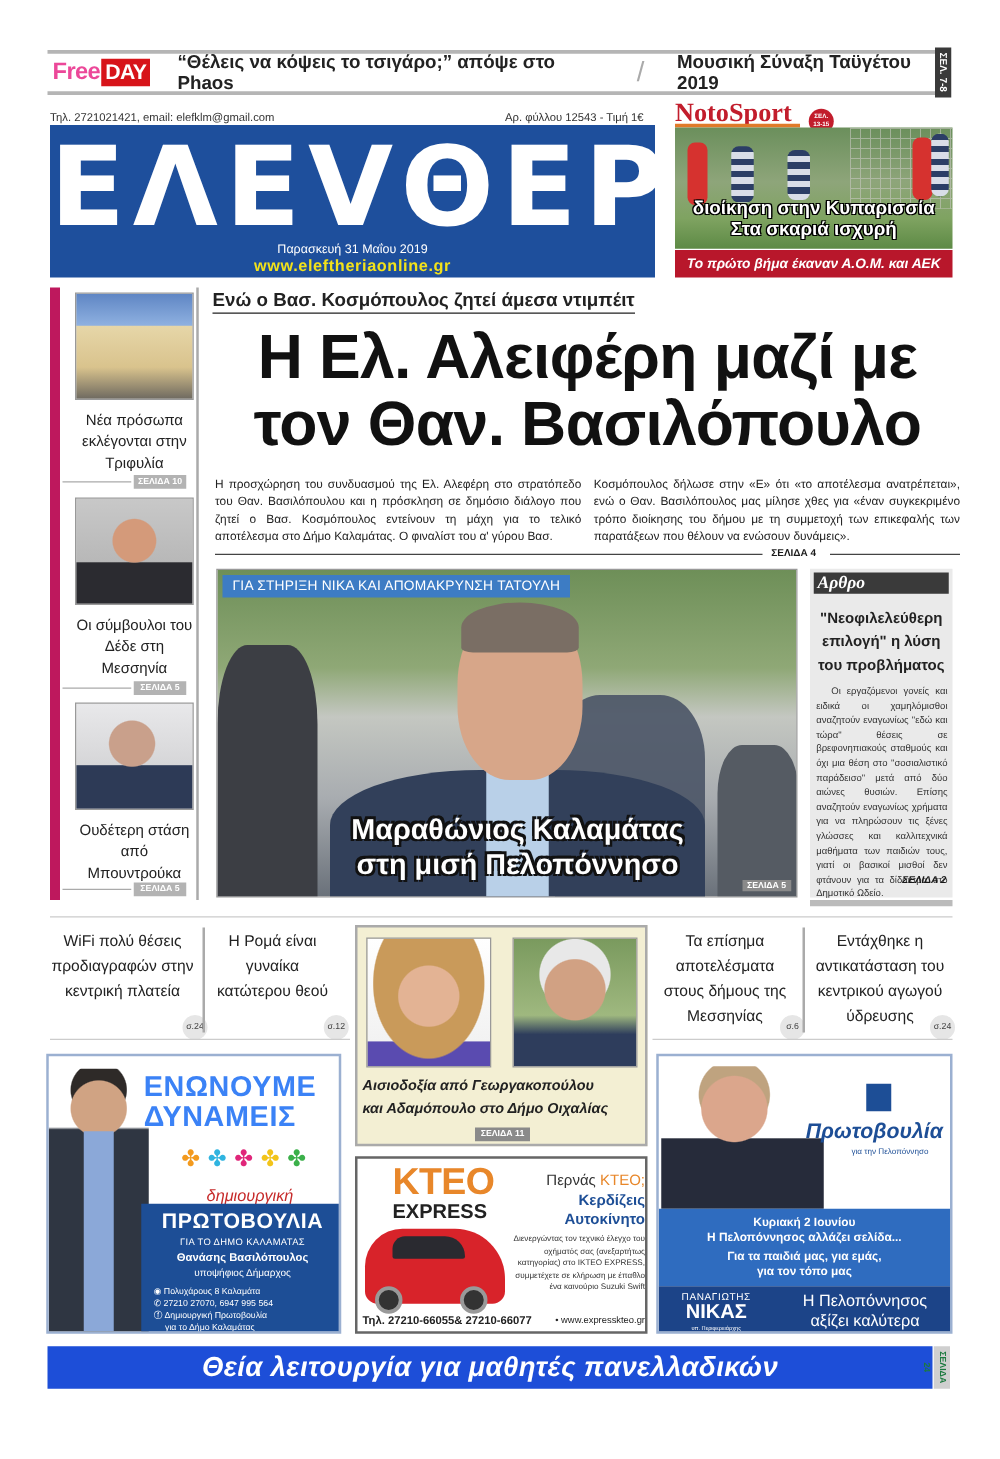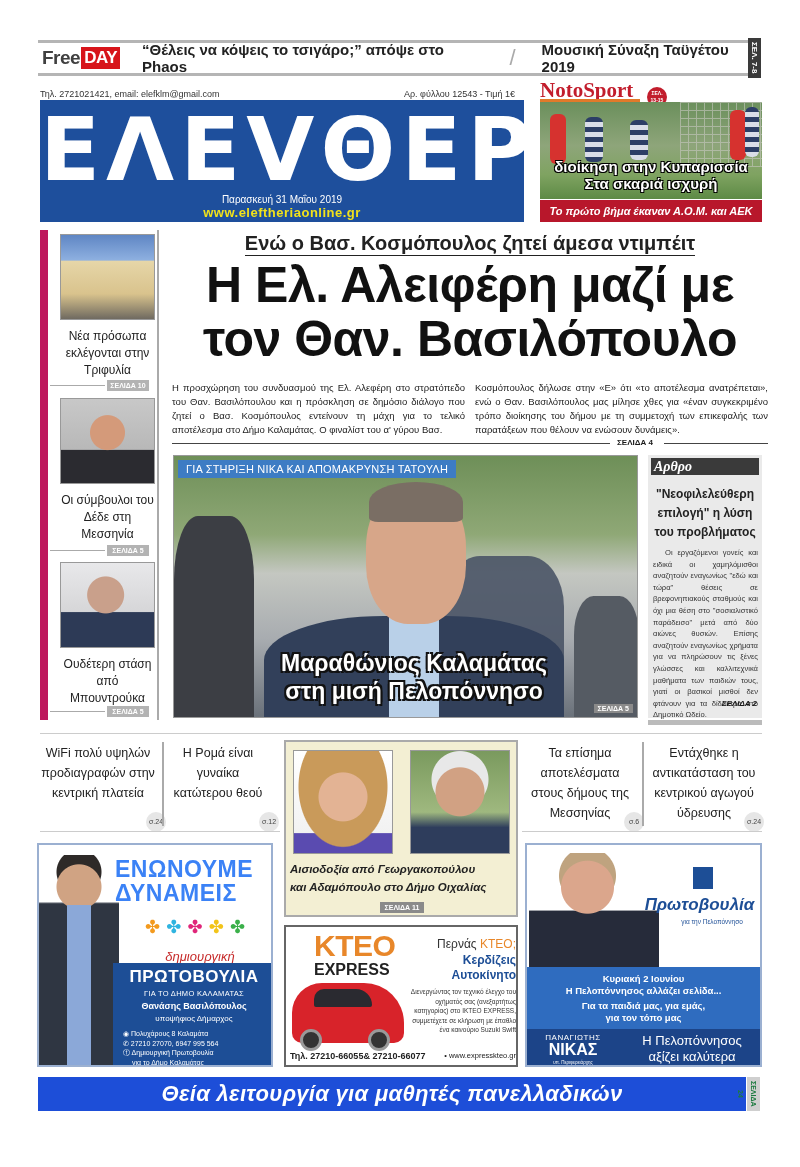--- a/index.html
+++ b/index.html
@@ -2,21 +2,21 @@
 <html><head>
 <meta charset="utf-8">
 <style>
   * { box-sizing: border-box; margin: 0; padding: 0; }
   body { width: 800px; height: 1167px; background: #ffffff; font-family: "Liberation Sans", sans-serif; color: #1a1a1a; position: relative; overflow: hidden; }
   .abs { position: absolute; }
 
   
   .teaser { left: 38px; top: 40px; width: 722px; height: 36px; border-top: 3px solid #b5b5b5; border-bottom: 3px solid #b5b5b5; display: flex; align-items: center; }
   .freeday { margin-left: 4px; height: 24px; display: flex; align-items: center; font-weight: bold; font-size: 19px; letter-spacing: -0.5px; }
-  .freeday .free { color: #404040; }
+  .freeday .free { color: #ec4899; }
   .freeday .day { background: #d7141a; color: #fff; padding: 0 3px; margin-left: 1px; font-size: 17px; line-height: 22px; }
   .teaser-text { font-size: 15px; font-weight: bold; color: #222; }
   .teaser-1 { margin-left: 22px; }
   .slash { color: #aaa; font-size: 22px; margin: 0 26px; font-weight: normal; }
   .side-tab { left: 748px; top: 38px; width: 13px; height: 40px; background: #3a3a3a; color: #fff; font-size: 8px; writing-mode: vertical-rl; text-align: center; font-weight: bold; line-height: 13px; }
 
   
   .contact { left: 40px; top: 89px; font-size: 9px; color: #333; }
   .issue { left: 404px; top: 89px; font-size: 9px; color: #333; }
   .masthead { left: 40px; top: 100px; width: 484px; height: 122px; background: #1e4f9c; }
@@ -43,21 +43,21 @@
   .lc-item { position: absolute; left: 12px; width: 95px; }
   .lc-img { width: 95px; height: 86px; border: 1px solid #999; }
   .lc-title { text-align: center; font-size: 12px; line-height: 17px; margin-top: 8px; color: #222; }
   .lc-page { position: absolute; right: 0; height: 11px; width: 42px; background: #b3b3b3; color: #fff; font-size: 7px; text-align: center; line-height: 11px; font-weight: bold; }
   .lc-line { position: absolute; left: 2px; height: 1px; width: 55px; background: #aaa; }
   .img-house { background: linear-gradient(180deg, #5f86c4 0%, #8eb0e0 30%, #e6d6a8 31%, #d9c38d 70%, #6f6a60 100%); }
   .img-man1 { background: radial-gradient(circle at 50% 40%, #d49a7a 0 17px, transparent 18px), linear-gradient(180deg, #c8c8c8 0%, #b8b8b8 60%, #2b2b30 61%, #2b2b30 100%); }
   .img-man2 { background: radial-gradient(circle at 48% 38%, #c9a08b 0 18px, transparent 19px), linear-gradient(180deg, #e8e8ea 0%, #d6d6d8 58%, #2d3a56 59%, #2d3a56 100%); }
 
   
-  .kicker { left: 170px; top: 232px; width: 600px; text-align: center; font-size: 20px; font-weight: bold; color: #222; }
+  .kicker { left: 170px; top: 232px; width: 600px; font-size: 15px; font-weight: bold; color: #222; }
   .kicker span { border-bottom: 1.5px solid #222; padding-bottom: 1px; }
   .headline { left: 170px; top: 258px; width: 600px; text-align: center; font-size: 50px; font-weight: bold; line-height: 54px; color: #111; letter-spacing: -0.5px; }
   .lead { left: 172px; top: 381px; width: 596px; display: flex; gap: 10px; font-size: 9.5px; line-height: 14px; color: #222; text-align: justify; }
   .lead p { flex: 1; }
   .page4 { left: 172px; top: 438px; width: 596px; height: 10px; }
   .page4 .rule { position: absolute; top: 5px; height: 1px; background: #444; }
   .page4 .lbl { position: absolute; left: 445px; top: 0; font-size: 8px; font-weight: bold; }
 
   
   .mainphoto { left: 173px; top: 455px; width: 465px; height: 263px; overflow: hidden; background: linear-gradient(180deg, #6e8f58 0%, #8fa876 30%, #c4c7c1 45%, #a8acb0 70%, #6a717a 100%); border: 1px solid #999; }
@@ -241,21 +241,21 @@
 
 <div class="abs article">
   <div class="art-hdr">Αρθρο</div>
   <div class="art-title">"Νεοφιλελεύθερη επιλογή" η λύση του προβλήματος</div>
   <div class="art-body">Οι εργαζόμενοι γονείς και ειδικά οι χαμηλόμισθοι αναζητούν εναγωνίως "εδώ και τώρα" θέσεις σε βρεφονηπιακούς σταθμούς και όχι μια θέση στο "σοσιαλιστικό παράδεισο" μετά από δύο αιώνες θυσιών. Επίσης αναζητούν εναγωνίως χρήματα για να πληρώσουν τις ξένες γλώσσες και καλλιτεχνικά μαθήματα των παιδιών τους, γιατί οι βασικοί μισθοί δεν φτάνουν για τα δίδακτρα στο Δημοτικό Ωδείο.</div>
   <div class="art-page">ΣΕΛΙΔΑ 2</div>
 </div>
 <div class="abs art-bottom"></div>
 
 <div class="abs shorts-rule"></div>
-<div class="abs short" style="left:40px;top:743px">WiFi πολύ υψηλών προδιαγραφών στην κεντρική πλατεία</div>
+<div class="abs short" style="left:40px;top:743px">WiFi πολύ θέσεις προδιαγραφών στην κεντρική πλατεία</div>
 <div class="abs pg-dot" style="left:146px;top:812px">σ.24</div>
 <div class="abs short-sep" style="left:162px;top:742px"></div>
 <div class="abs short" style="left:166px;top:743px;width:104px">Η Ρομά είναι γυναίκα κατώτερου θεού</div>
 <div class="abs pg-dot" style="left:259px;top:812px">σ.12</div>
 <div class="abs short" style="left:525px;top:743px;width:110px">Τα επίσημα αποτελέσματα στους δήμους της Μεσσηνίας</div>
 <div class="abs pg-dot" style="left:624px;top:812px">σ.6</div>
 <div class="abs short-sep" style="left:642px;top:742px"></div>
 <div class="abs short" style="left:646px;top:743px;width:116px">Εντάχθηκε η αντικατάσταση του κεντρικού αγωγού ύδρευσης</div>
 <div class="abs pg-dot" style="left:744px;top:812px">σ.24</div>
 <div class="abs shorts-bottom" style="left:40px;width:240px"></div>

